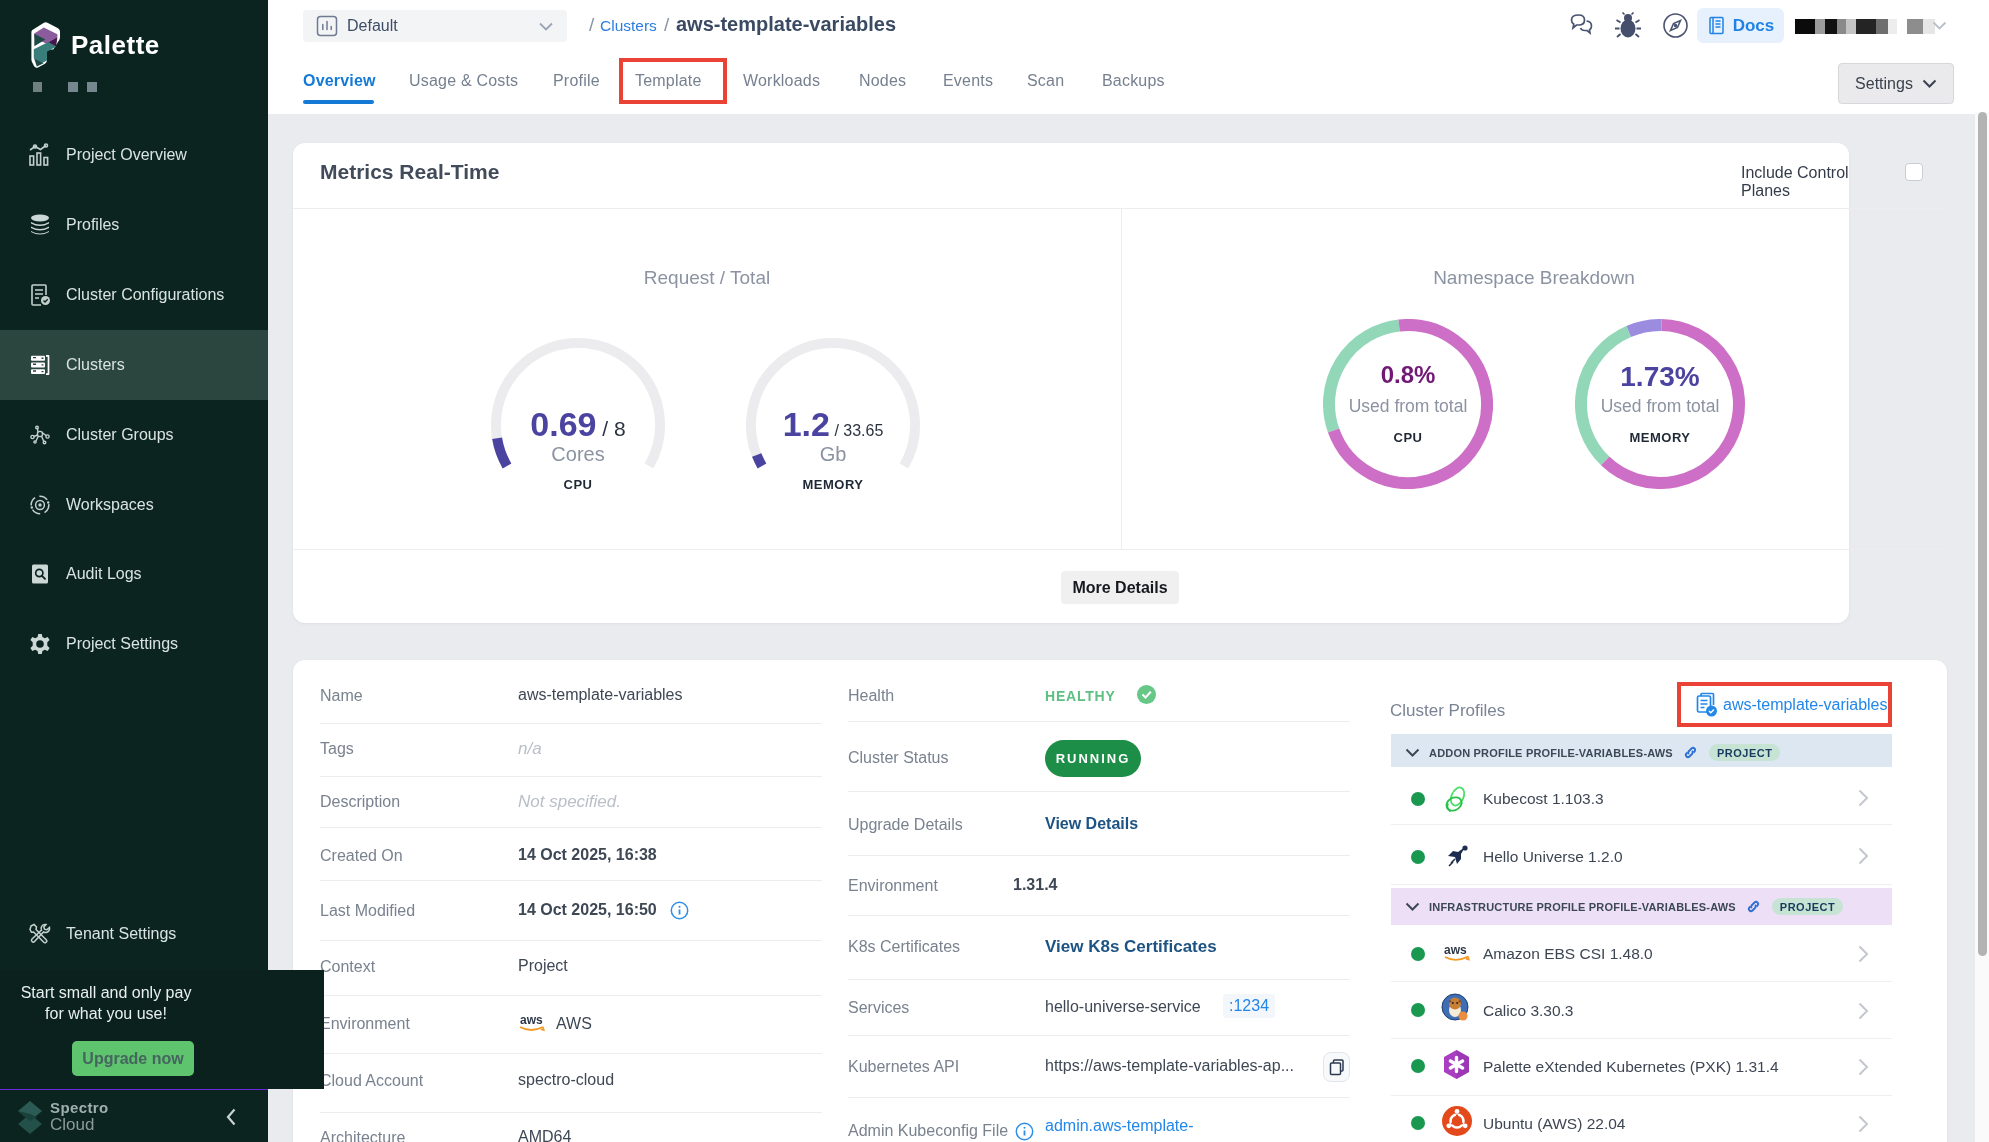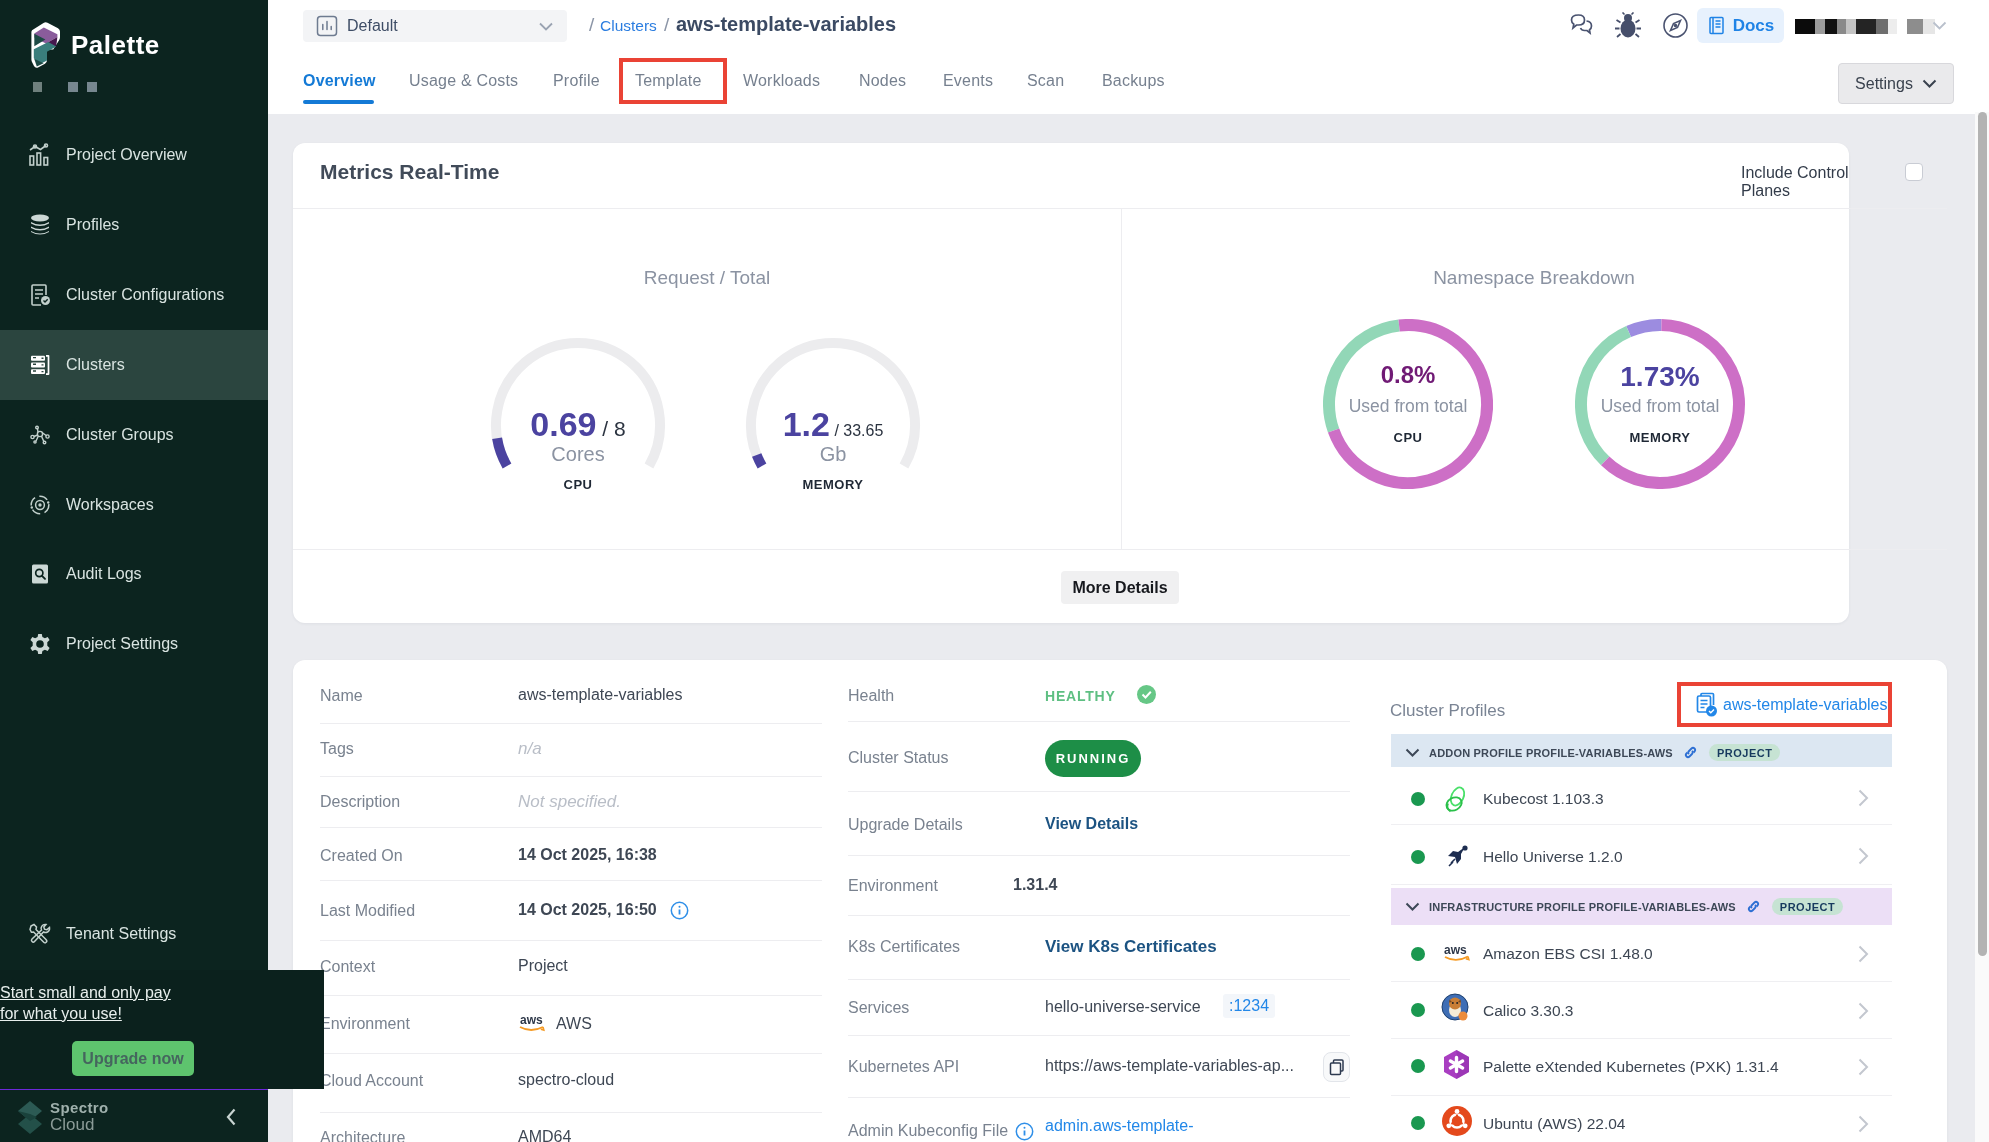--- a/index.html
+++ b/index.html
@@ -4,21 +4,21 @@
 <style>
 * { margin:0; padding:0; box-sizing:border-box; }
 html,body { width:1989px; height:1142px; overflow:hidden; }
 body { font-family:"Liberation Sans", sans-serif; background:#eaebef; position:relative; }
 .abs { position:absolute; }
 
 #sidebar { position:absolute; left:0; top:0; width:268px; height:1142px; background:#0c241f; z-index:5; }
 .navitem { position:absolute; left:0; width:268px; height:70px; display:flex; align-items:center; color:#d9e4e1; font-size:16px; }
 .navitem .nicon { width:24px; height:24px; margin-left:28px; margin-right:14px; flex:none; }
 .navitem.active { background:#2b453f; }
-#promo { position:absolute; left:0; top:970px; width:324px; height:119px; background:#0b211d; color:#e8efed; font-size:16px; text-align:left;text-decoration:underline; }
+#promo { position:absolute; left:0; top:970px; width:324px; height:119px; background:#0b211d; color:#e8efed; font-size:16px; text-align:center; }
 #upgrade { position:absolute; left:72px; top:1041px; width:122px; height:35px; background:#5ec46e; border-radius:5px; color:#45655e; font-weight:bold; font-size:16px; line-height:35px; text-align:center; }
 #sbfoot { position:absolute; left:0; top:1089px; width:268px; height:53px; border-top:1px solid #6d28d9;padding-left:20px; }
 
 #header { position:absolute; left:268px; top:0; width:1721px; height:114px; background:#fff; z-index:4; }
 #projsel { position:absolute; left:35px; top:10px; width:264px; height:32px; background:#f3f4f6; border-radius:4px; display:flex; align-items:center; color:#3e4d66; font-size:16px; }
 .tab { position:absolute; top:72px; font-size:16px; color:#76808f; letter-spacing:0.2px; }
 .tab.active { color:#147ad6; font-weight:bold; }
 #settingsbtn { position:absolute; left:1570px; top:63px; width:116px; height:41px; background:#eaeaec; border:1px solid #d8d8dc; border-radius:4px; font-size:16px; color:#3a424e; display:flex; align-items:center; justify-content:center; gap:9px; }
 
 .card { position:absolute; background:#fff; border-radius:12px; box-shadow:0 1px 3px rgba(40,50,60,0.06); }

